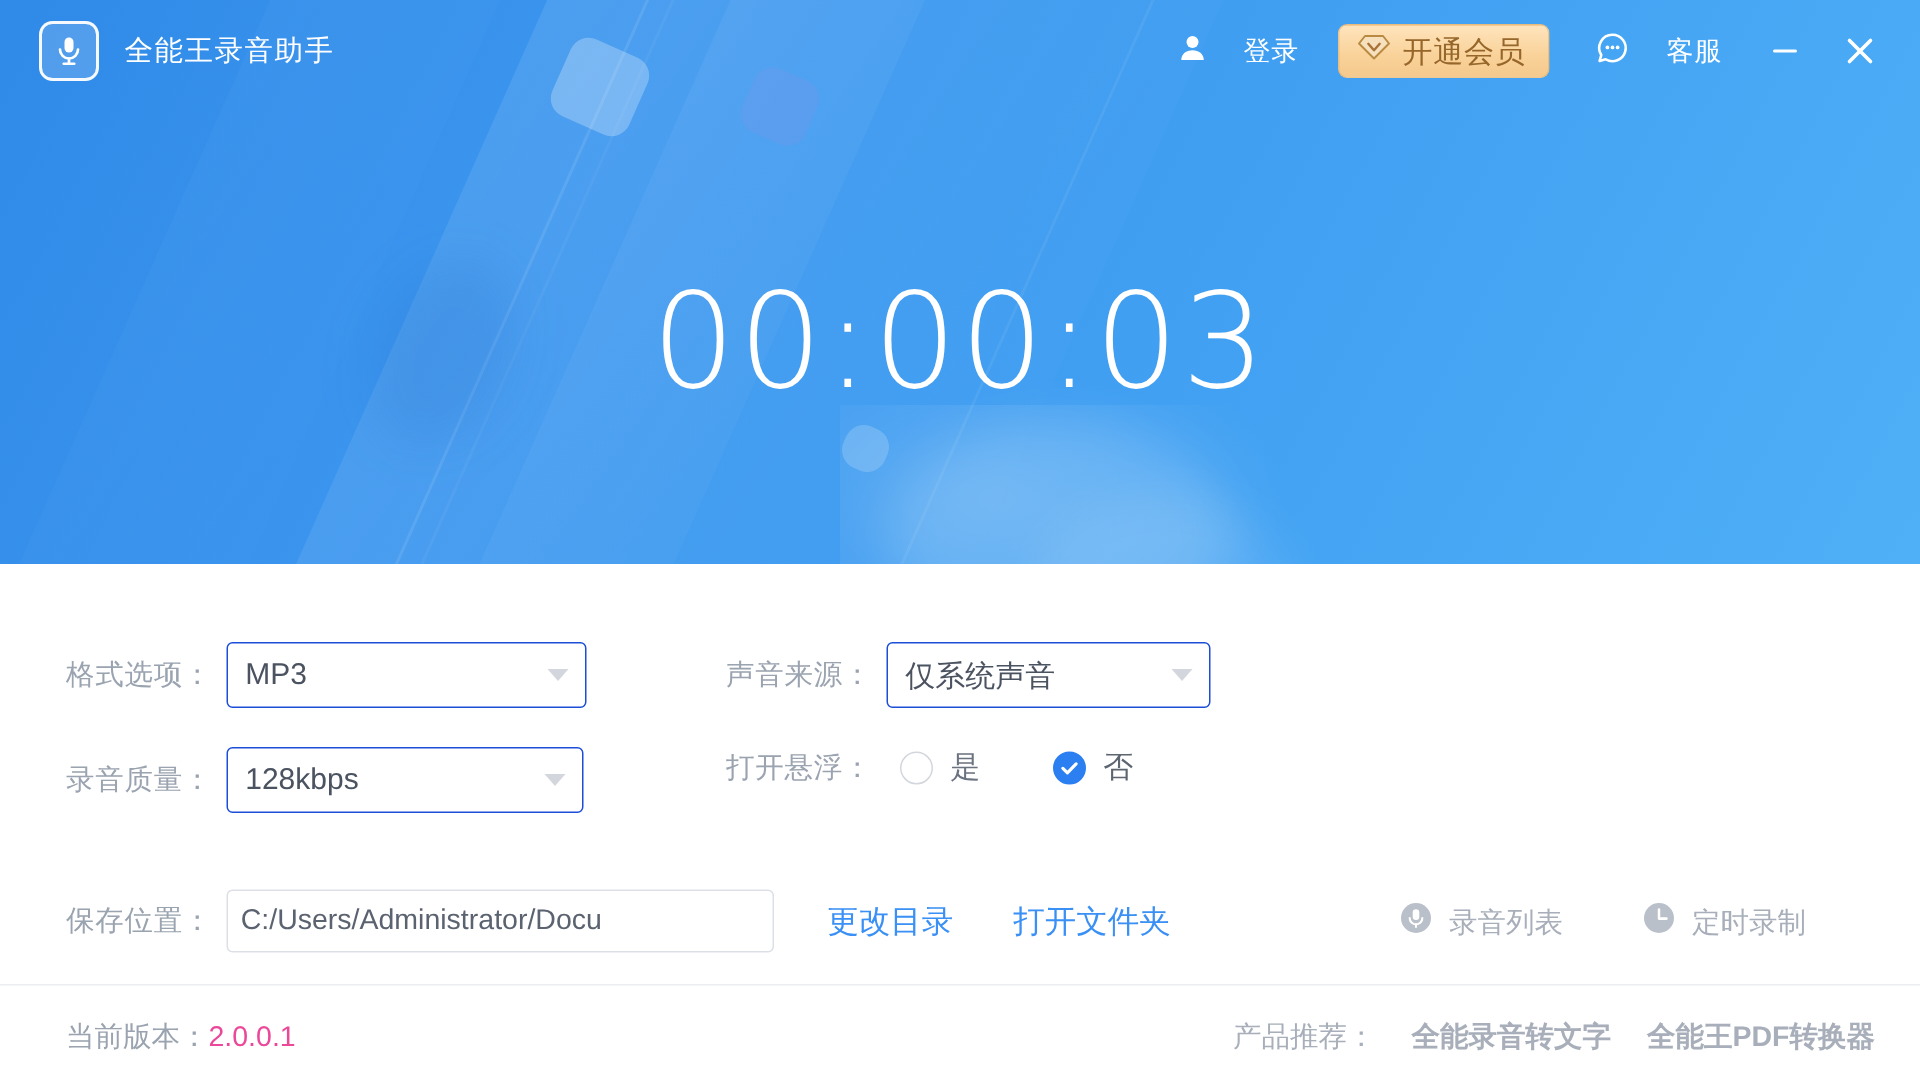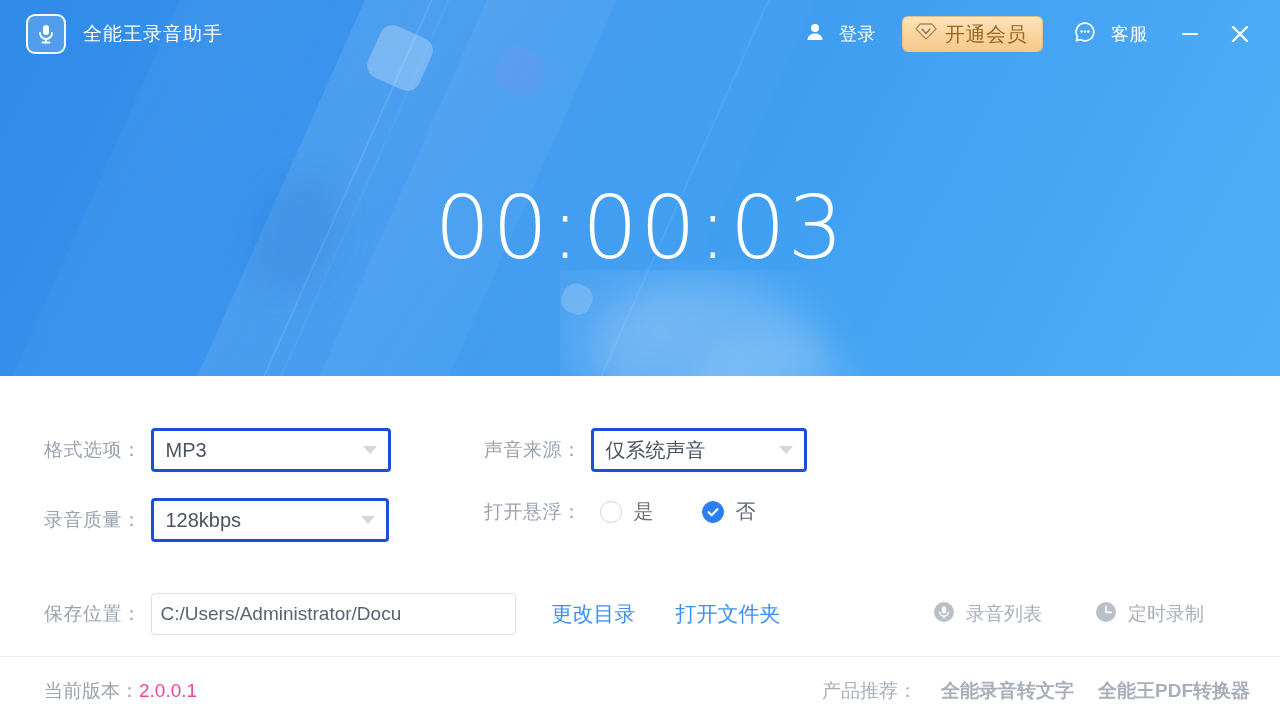--- a/index.html
+++ b/index.html
@@ -73,21 +73,21 @@
   .app-title {
     margin-left: 17px; color: #ffffff; font-size: 19px; letter-spacing: 1px;
   }
   .tb-right {
     margin-left: auto; display: flex; align-items: center; margin-right: 20px;
   }
   .tb-item {
     display: flex; align-items: center; color: #ffffff; font-size: 18px;
     cursor: pointer;
   }
-  .tb-item .lbl { margin-left: 14px; letter-spacing: .5px; }
+  .tb-item .lbl { margin-left: 24px; letter-spacing: .5px; }
   .login-item { margin-right: 26px; }
   .vip-btn {
     display: flex; align-items: center; height: 36px;
     padding: 0 15px 0 12px; border-radius: 6px;
     background: linear-gradient(180deg, #ffe4bd 0%, #f9d39b 55%, #f5c98d 100%);
     color: #9a6a2c; font-size: 20px; cursor: pointer;
     border: 1px solid rgba(224,175,108,0.55);
   }
   .vip-btn .lbl { margin-left: 8px; color: #96662a; letter-spacing: .5px; }
   .svc-item { margin-left: 30px; }
@@ -111,21 +111,21 @@
   .panel {
     position: absolute; left: 0; top: 376px; width: 1280px; height: 280px;
     background: #ffffff;
   }
   .row { position: absolute; display: flex; align-items: center; }
   .flabel {
     color: #9aa3b0; font-size: 19px; letter-spacing: .5px;
     white-space: nowrap;
   }
   .select {
-    position: relative; height: 44px; border: 3px solid #1d4ed8; border-radius: 4px;
+    position: relative; height: 44px; border: 1px solid #1d4ed8; border-radius: 4px;
     background: #fff; display: flex; align-items: center;
     padding: 0 34px 0 12px; cursor: pointer;
   }
   .select .val { color: #4b5361; font-size: 20px; white-space: nowrap; }
   .caret {
     position: absolute; right: 11px; top: 50%; transform: translateY(-50%);
     width: 0; height: 0;
     border-left: 7px solid transparent; border-right: 7px solid transparent;
     border-top: 8px solid #d3d6dc;
   }

